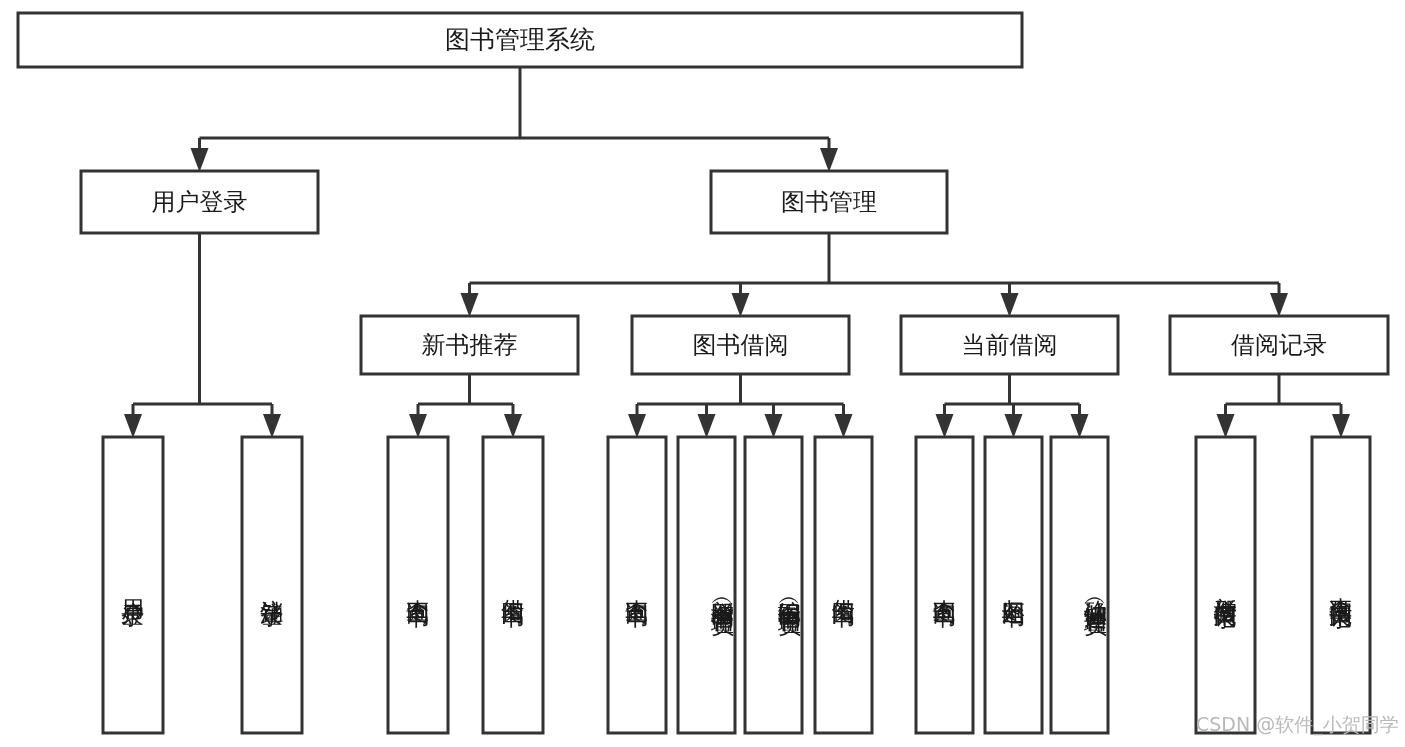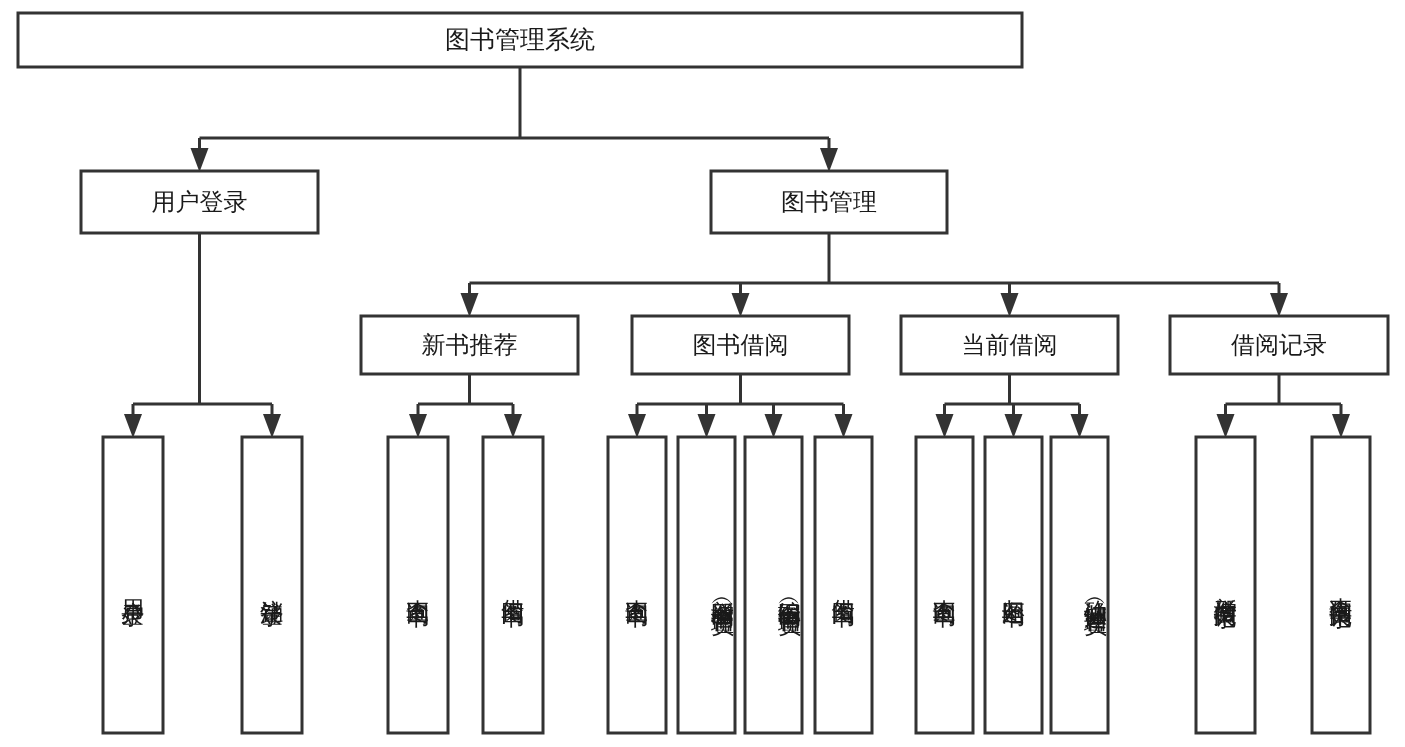--- a/index.html
+++ b/index.html
@@ -186,13 +186,14 @@
       <div class="vlabel" style="left: 678px; top: 443px; width: 57px; height: 296px;">新增图书（管理员）</div>
       <div class="vlabel" style="left: 745px; top: 443px; width: 57px; height: 296px;">编辑图书（管理员）</div>
       <div class="vlabel center" style="left: 815px; top: 437px; width: 57px; height: 296px;">借阅图书</div>
       <div class="vlabel center" style="left: 916px; top: 437px; width: 57px; height: 296px;">查询图书</div>
       <div class="vlabel center" style="left: 985px; top: 437px; width: 57px; height: 296px;">归还图书</div>
       <div class="vlabel" style="left: 1051px; top: 443px; width: 57px; height: 296px;">确认归还（管理员）</div>
       <div class="vlabel center" style="left: 1196px; top: 437px; width: 59px; height: 296px;">新增借阅记录</div>
       <div class="vlabel center" style="left: 1312px; top: 437px; width: 58px; height: 296px;">查询借阅记录</div>
     </div>
 
+  <div id="watermark">CSDN @软件_小贺同学</div>
 </div>
 
 </body></html>

